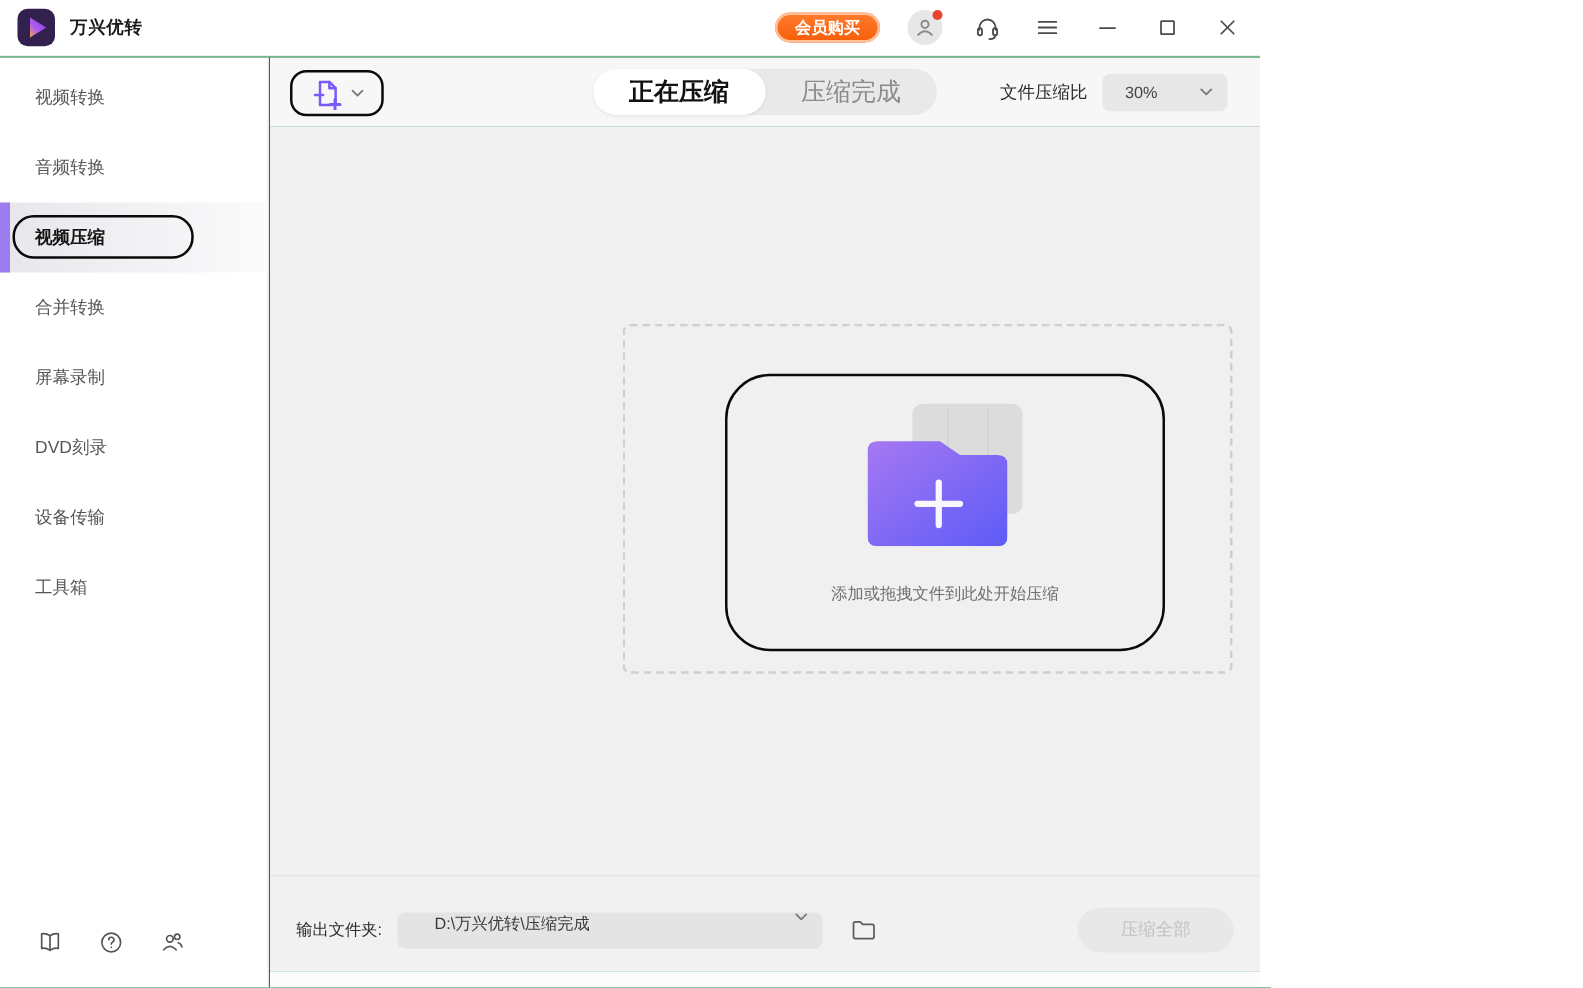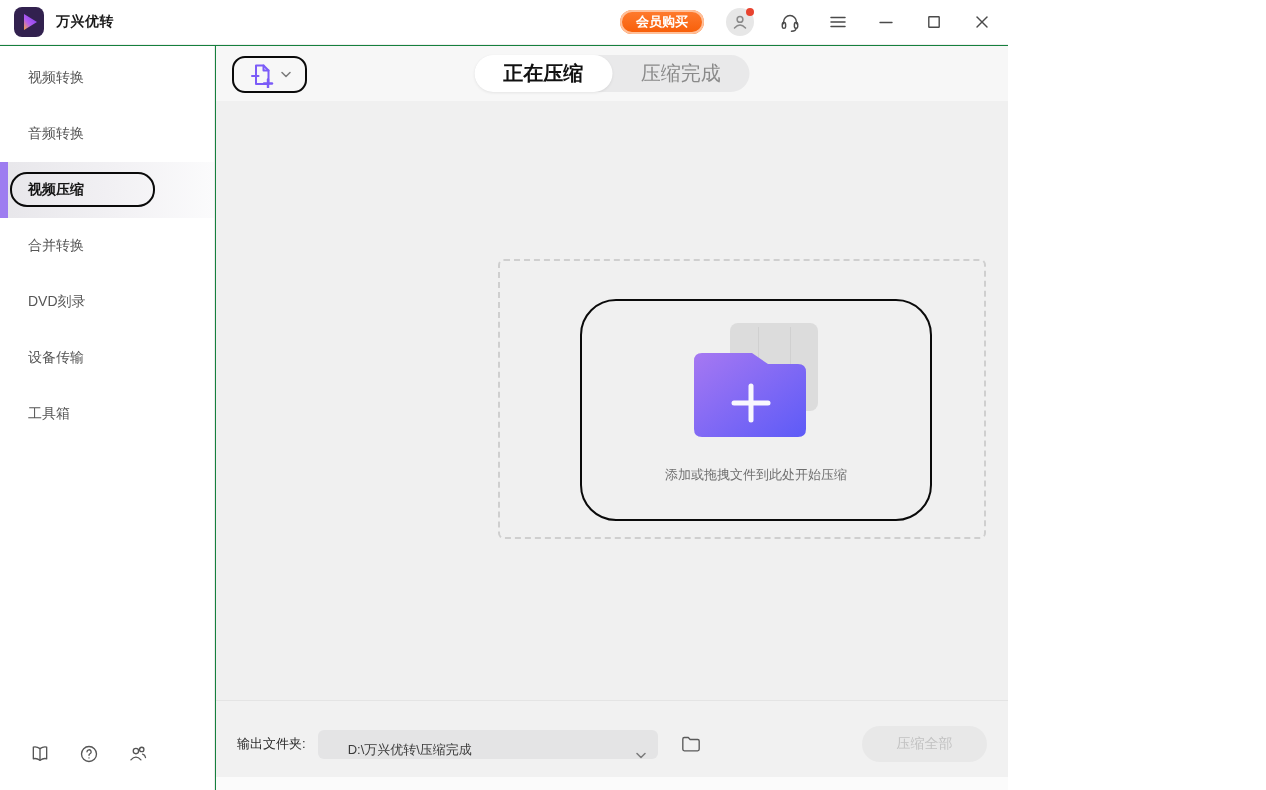--- a/index.html
+++ b/index.html
@@ -70,21 +70,21 @@
     width:1px; background:#d0d0d0; }
   .file-sheet::before { left:28px; } .file-sheet::after { left:60px; }
   .folder-front { position:absolute; left:0; top:28px; }
   .drop-hint { margin-top:28px; font-size:13px; color:#6f6f6f; }
 
   
   .bottombar { position:absolute; left:0; right:0; bottom:13px; height:77px; background:#f1f1f1;
     border-top:1px solid #e4e4e4; display:flex; align-items:center; padding:10px 21px 0 21px; }
   .out-label { font-size:13px; color:#2b2b2b; }
   .path-select { width:340px; height:29px; margin-left:12px; background:#e4e4e5; border-radius:6px;
-    display:flex; align-items:flex-end; padding:0 12px 0 30px; cursor:pointer; }
+    display:flex; align-items:flex-start; padding:0 12px 0 30px; cursor:pointer; }
   .path-select .val { font-size:13px; color:#3a3a3a; }
   .path-select svg { margin-left:auto; }
   .folder-browse { margin-left:22px; width:22px; height:22px; display:flex; align-items:center;
     justify-content:center; cursor:pointer; }
   .compress-btn { margin-left:auto; width:125px; height:36px; border:none; border-radius:18px;
     background:#e8e8e8; color:#c2c2c2; font-size:14px; font-family:inherit; cursor:default; }
   .bottomstrip { position:absolute; left:0; right:0; bottom:0; height:13px; background:#fbfbfb; }
 </style>
 </head>
 <body>
@@ -165,20 +165,23 @@
       <span>音频转换</span>
     </div>
     <div class="side-item active">
       <span>视频压缩</span>
       <div class="active-outline"></div>
     </div>
     <div class="side-item">
       <span>合并转换</span>
     </div>
     <div class="side-item">
+      <span>屏幕录制</span>
+    </div>
+    <div class="side-item">
       <span>DVD刻录</span>
     </div>
     <div class="side-item">
       <span>设备传输</span>
     </div>
     <div class="side-item">
       <span>工具箱</span>
     </div>
 
     <div class="side-footer">
@@ -222,20 +225,29 @@
         <svg width="10" height="7" viewBox="0 0 10 7" fill="none" stroke="#7a7a7a" stroke-width="1.5" stroke-linecap="round" stroke-linejoin="round">
           <path d="M1 1.5 L5 5.5 L9 1.5"></path>
         </svg>
       </div>
 
       <div class="tabs">
         <div class="tab active">正在压缩</div>
         <div class="tab">压缩完成</div>
       </div>
 
+      <div class="ratio-group">
+        <span class="ratio-label">文件压缩比</span>
+        <div class="ratio-select">
+          <span class="val">30%</span>
+          <svg width="10" height="7" viewBox="0 0 10 7" fill="none" stroke="#7a7a7a" stroke-width="1.5" stroke-linecap="round" stroke-linejoin="round">
+            <path d="M1 1.5 L5 5.5 L9 1.5"></path>
+          </svg>
+        </div>
+      </div>
     </div>
 
     <div class="content">
       <div class="dropzone">
         <div class="drop-outline">
           <div class="folder-art">
             <div class="file-sheet"></div>
             <svg class="folder-front" width="112" height="86" viewBox="0 0 112 86">
               <defs>
                 <linearGradient id="lg-folder" x1="0" y1="0" x2="1" y2="1">

